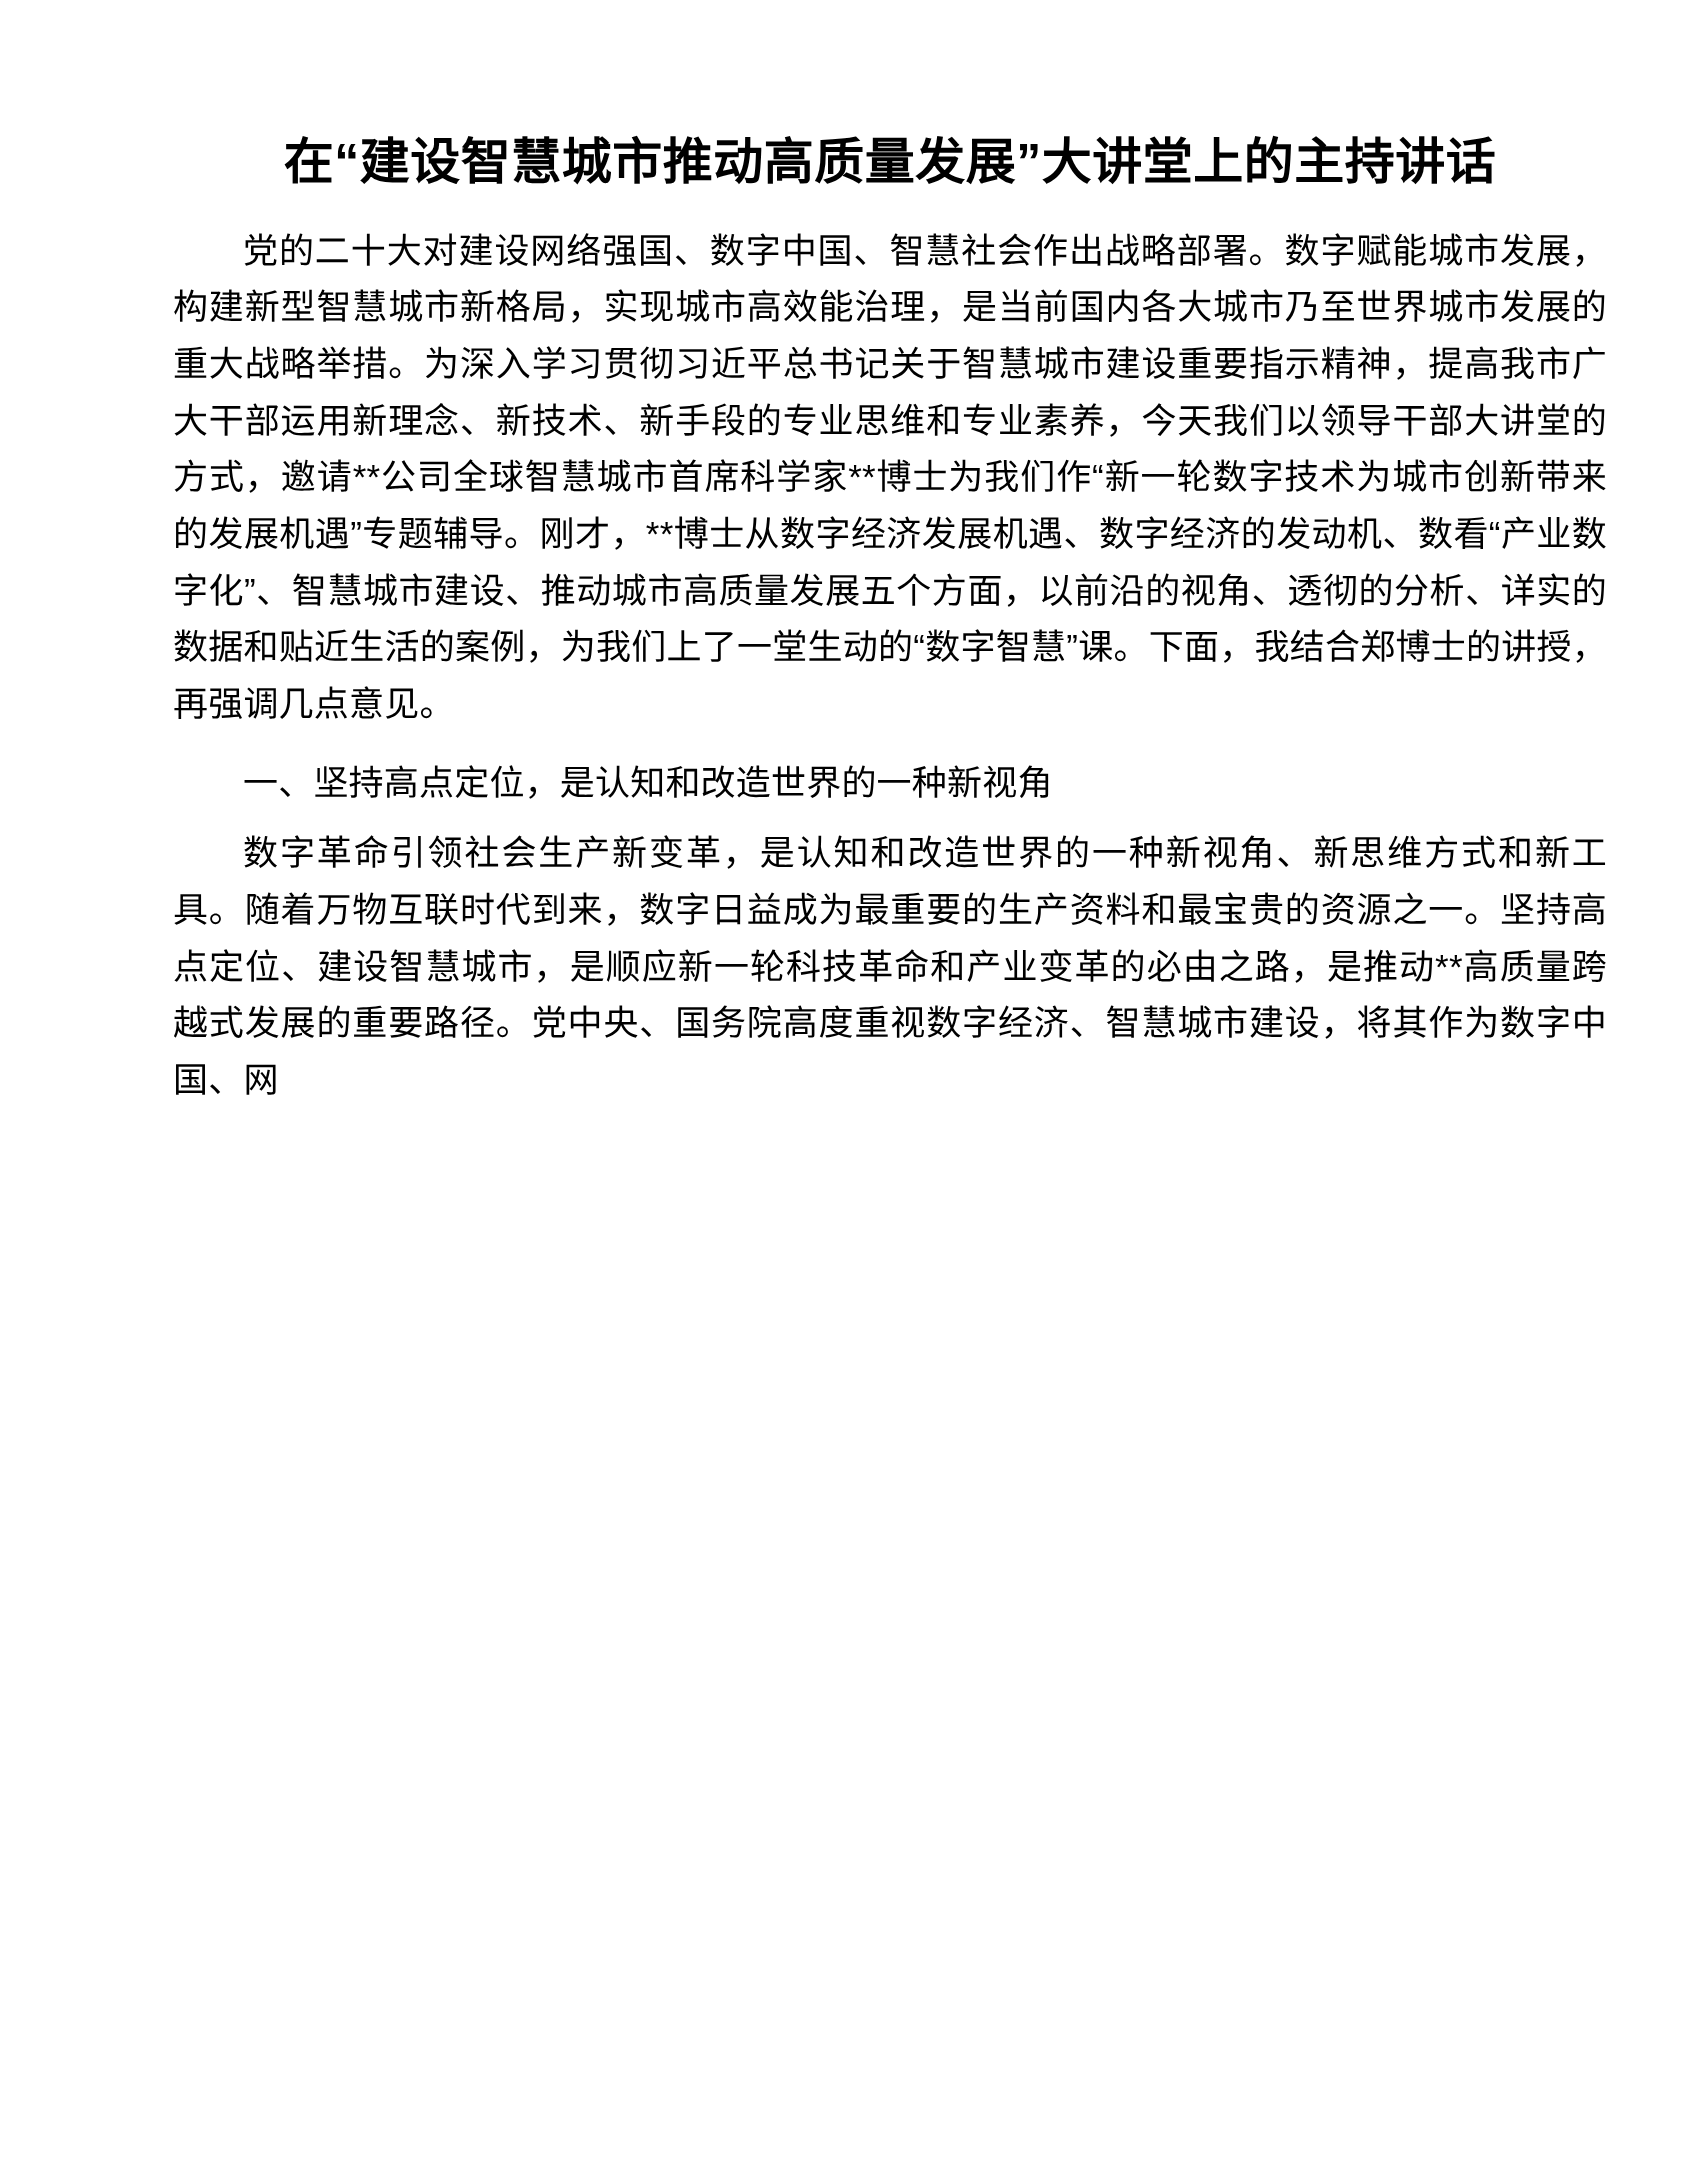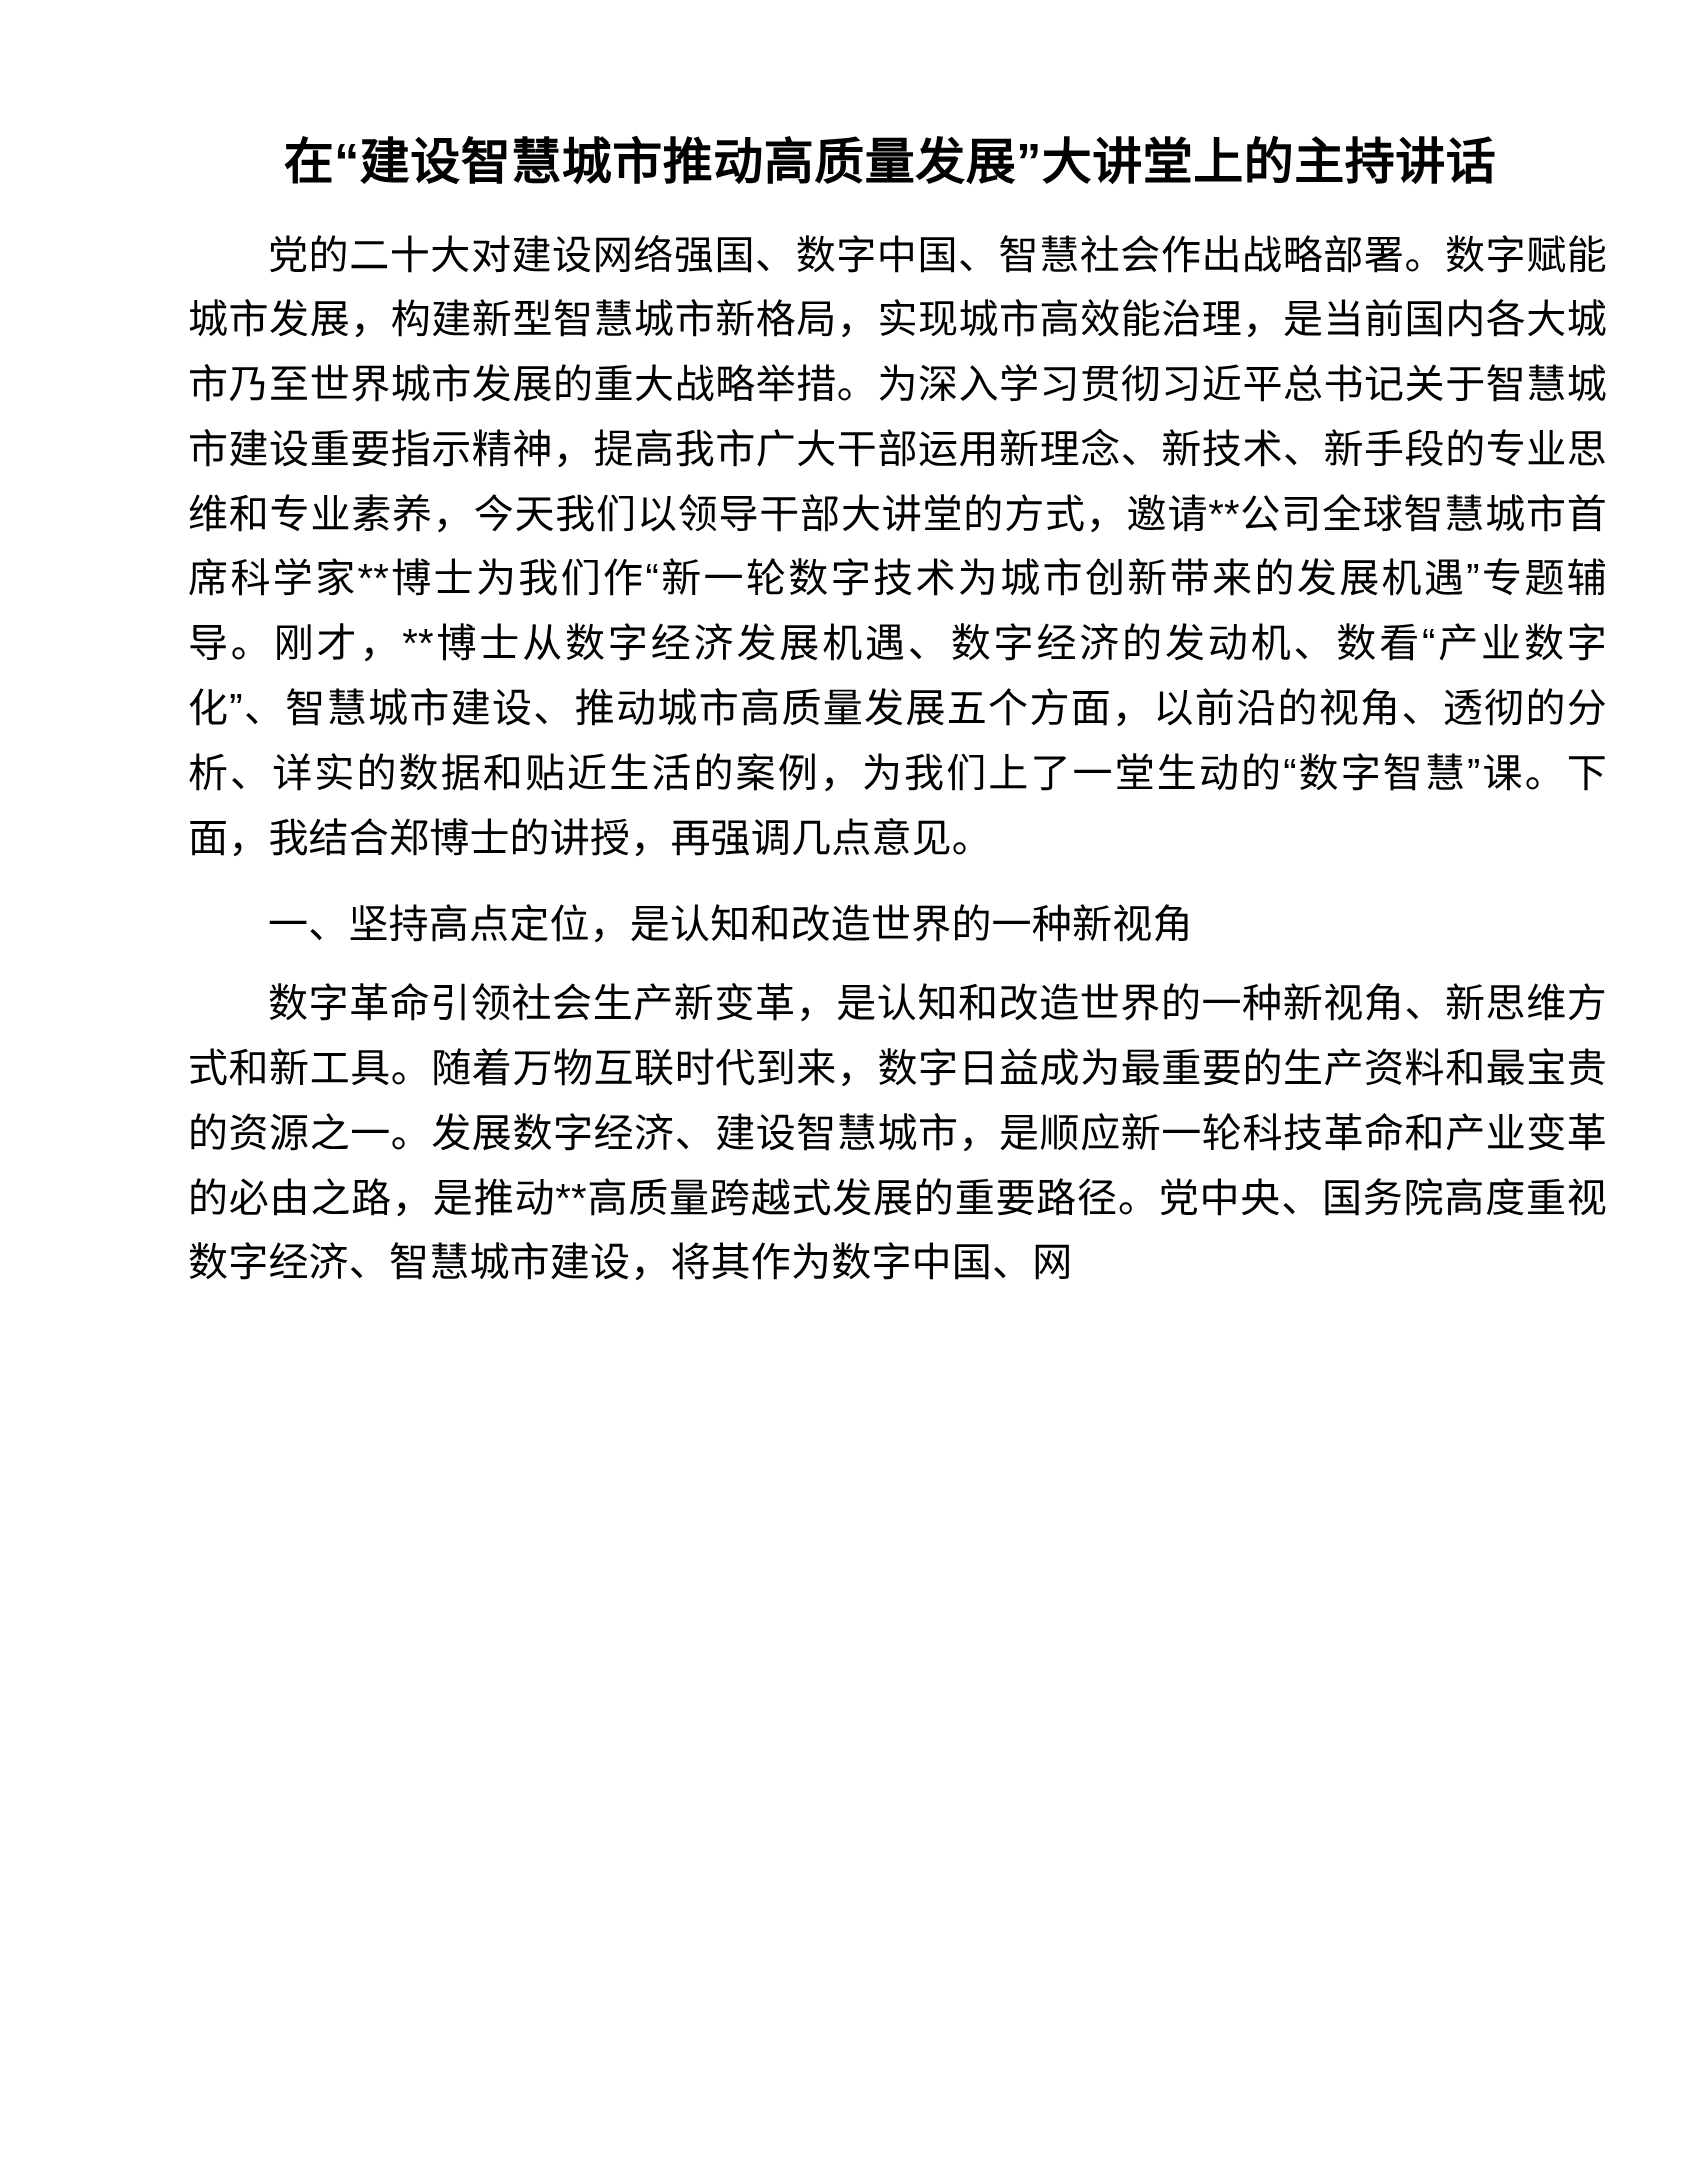--- a/index.html
+++ b/index.html
@@ -24,38 +24,38 @@
   }
   .doc-title {
     font-size: 50px;
     font-weight: bold;
     line-height: 1.35;
     text-align: center;
     margin: 0 0 26px 0;
     letter-spacing: 0.5px;
   }
   .para {
-    font-size: 40px;
+    font-size: 35px;
     line-height: 1.62;
     text-align: justify;
     text-justify: inter-ideograph;
-    margin: 0 0 6px 15px;
+    margin: 0 0 6px 0;
     text-indent: 2em;
     letter-spacing: 0.2px;
   }
   .para.heading {
     margin-top: 22px;
     margin-bottom: 14px;
   }
 </style>
 </head>
 <body>
 
 <div class="page">
   <h1 class="doc-title">在“建设智慧城市推动高质量发展”大讲堂上的主持讲话</h1>
 
   <p class="para">党的二十大对建设网络强国、数字中国、智慧社会作出战略部署。数字赋能城市发展，构建新型智慧城市新格局，实现城市高效能治理，是当前国内各大城市乃至世界城市发展的重大战略举措。为深入学习贯彻习近平总书记关于智慧城市建设重要指示精神，提高我市广大干部运用新理念、新技术、新手段的专业思维和专业素养，今天我们以领导干部大讲堂的方式，邀请**公司全球智慧城市首席科学家**博士为我们作“新一轮数字技术为城市创新带来的发展机遇”专题辅导。刚才，**博士从数字经济发展机遇、数字经济的发动机、数看“产业数字化”、智慧城市建设、推动城市高质量发展五个方面，以前沿的视角、透彻的分析、详实的数据和贴近生活的案例，为我们上了一堂生动的“数字智慧”课。下面，我结合郑博士的讲授，再强调几点意见。</p>
 
   <p class="para heading">一、坚持高点定位，是认知和改造世界的一种新视角</p>
 
-  <p class="para">数字革命引领社会生产新变革，是认知和改造世界的一种新视角、新思维方式和新工具。随着万物互联时代到来，数字日益成为最重要的生产资料和最宝贵的资源之一。发展数字经济、建设智慧城市，是顺应新一轮科技革命和产业变革的必由之路，是推动**高质量跨越式发展的重要路径。党中央、国务院高度重视数字经济、智慧城市建设，将其作为数字中国、网</p>
+  <p class="para">数字革命引领社会生产新变革，是认知和改造世界的一种新视角、新思维方式和新工具。随着万物互联时代到来，数字日益成为最重要的生产资料和最宝贵的资源之一。坚持高点定位、建设智慧城市，是顺应新一轮科技革命和产业变革的必由之路，是推动**高质量跨越式发展的重要路径。党中央、国务院高度重视数字经济、智慧城市建设，将其作为数字中国、网</p>
 </div>
 
 
 </body></html>

